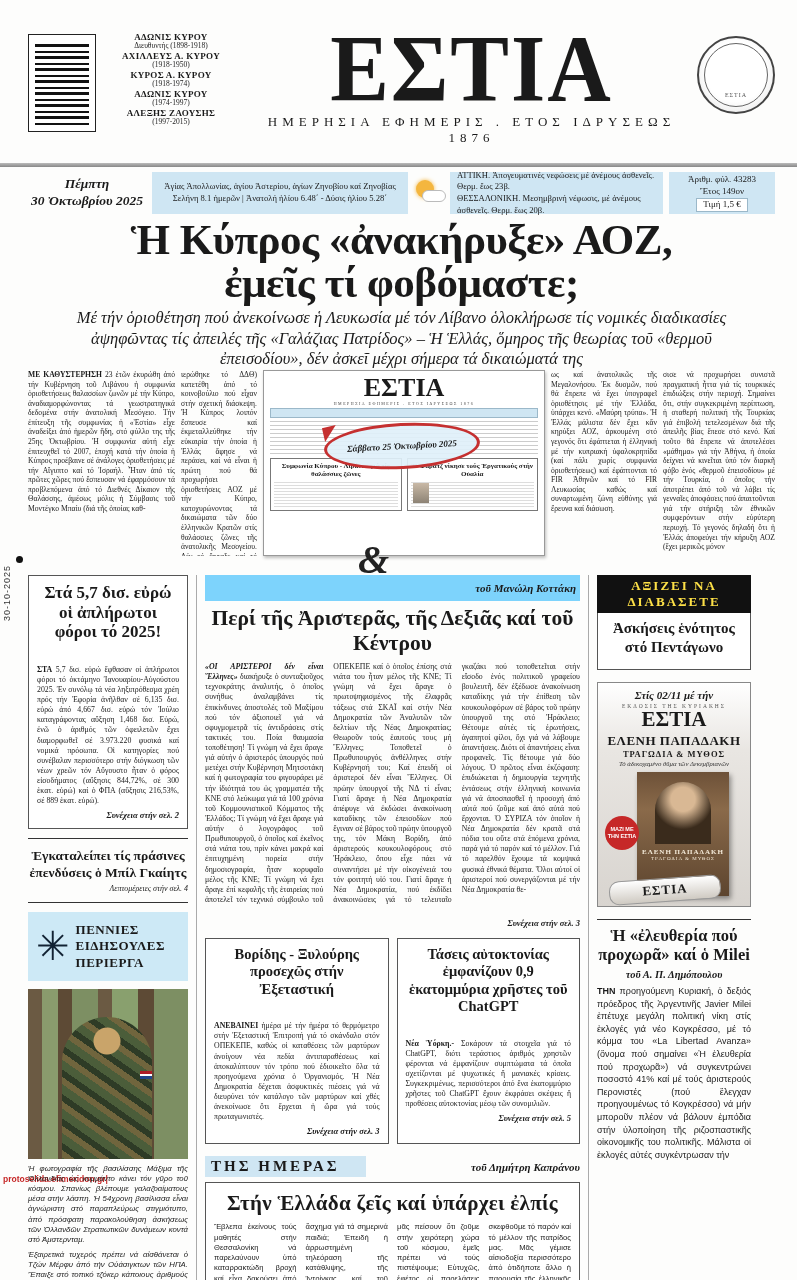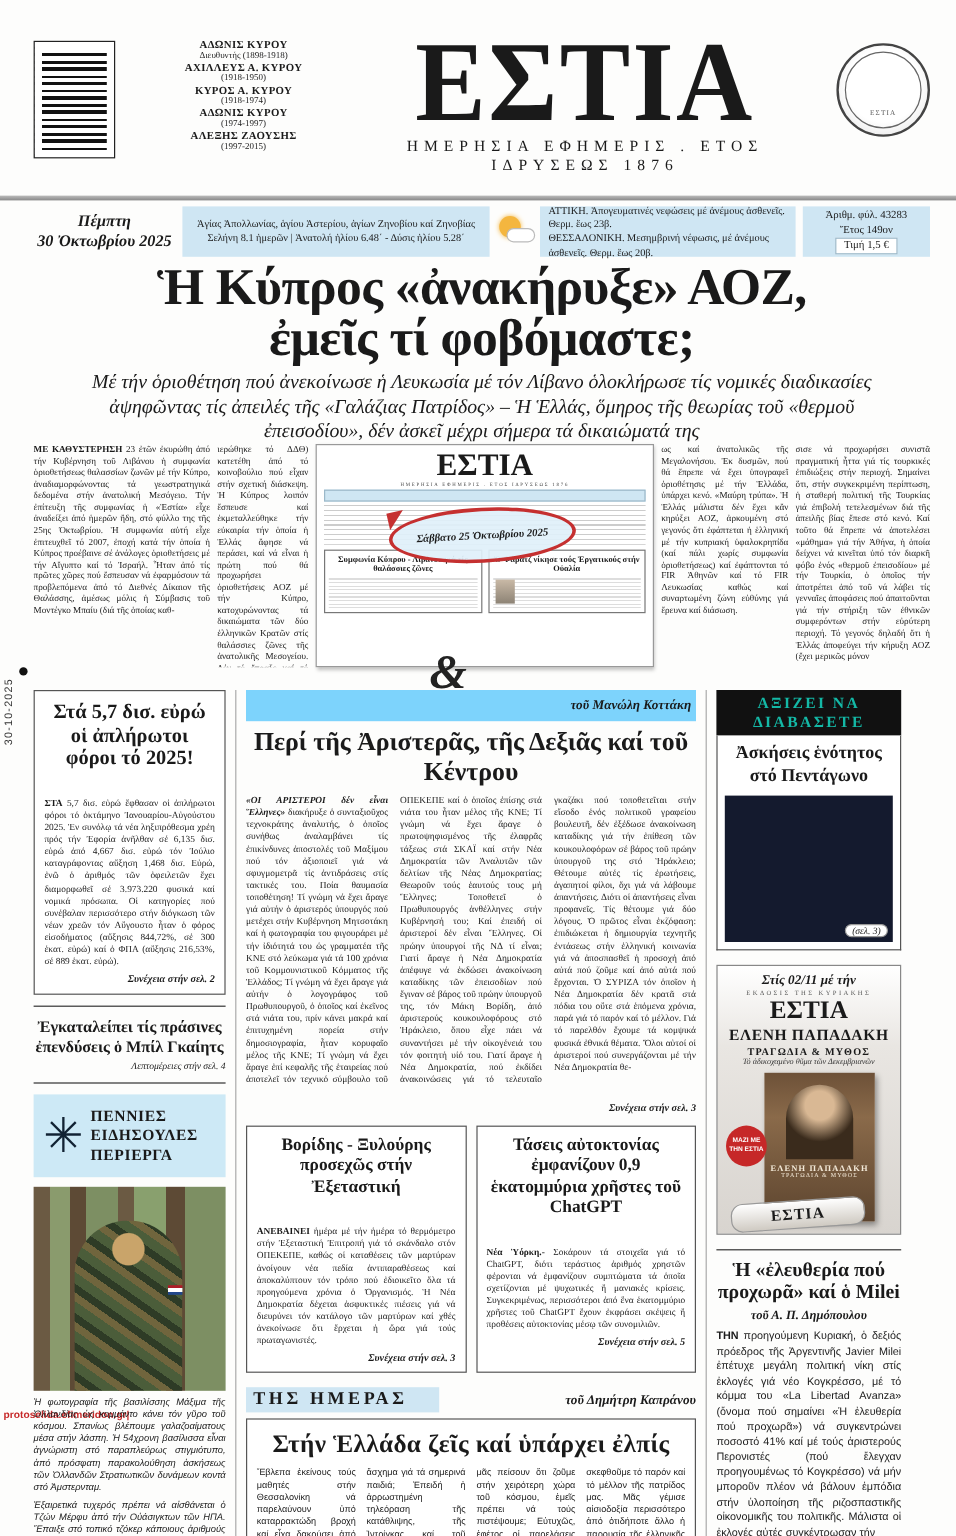--- a/index.html
+++ b/index.html
@@ -6,21 +6,21 @@
   body{width:797px;height:1280px;background:#f7f7f5;position:relative;overflow:hidden;
        font-family:"Liberation Serif",serif;color:#1a1a1a;-webkit-font-smoothing:antialiased;}
   .page{position:absolute;inset:0;background:#fdfdfc;}
   
   .edge-dot{position:absolute;left:16px;top:556px;width:7px;height:7px;border-radius:50%;background:#111;}
   .edge-date{position:absolute;left:2px;top:565px;font-size:9px;letter-spacing:1px;color:#333;
              transform:rotate(180deg);writing-mode:vertical-rl;font-family:"Liberation Sans",sans-serif;}
   .watermark{position:absolute;left:3px;top:1174px;font-size:8.5px;font-weight:bold;color:#c62828;
              font-family:"Liberation Sans",sans-serif;}
   
-  .masthead{position:absolute;left:28px;top:28px;width:747px;height:132px;display:flex;gap:32px;}
+  .masthead{position:absolute;left:28px;top:28px;width:747px;height:132px;display:flex;}
   .barcode{width:66px;height:96px;border:1px solid #222;margin-top:6px;
            background:repeating-linear-gradient(0deg,#111 0 3px,#fff 3px 6px,#111 6px 8px,#fff 8px 12px);
            box-shadow:inset 0 0 0 6px #fff;}
   .founders{width:150px;text-align:center;font-size:9px;line-height:1.15;padding-top:4px;}
   .founders .fname{font-weight:bold;letter-spacing:.3px;}
   .founders .fdates{font-size:7.5px;color:#222;}
   .logoblock{flex:1;text-align:center;}
   .biglogo{font-size:88px;font-weight:bold;letter-spacing:2px;line-height:.95;transform:scaleY(1.08);}
   .logosub{font-size:13px;letter-spacing:5px;margin-top:2px;}
   .emblem{width:74px;height:74px;border-radius:50%;border:2px solid #444;margin-top:8px;position:relative;
@@ -102,21 +102,21 @@
   .midboxes .box{flex:1;min-height:128px;display:flex;flex-direction:column;}
   .mb-head{font-size:14.5px;font-weight:bold;text-align:center;line-height:1.2;}
   .tishead-bar{display:flex;align-items:center;margin-top:12px;}
   .tislabel{background:#cfe6f3;font-weight:bold;font-size:15px;letter-spacing:3px;padding:2px 26px 2px 6px;}
   .tisby{margin-left:auto;font-style:italic;font-weight:bold;font-size:11px;}
   .tisbox{border:1px solid #555;margin-top:5px;padding:6px 8px;background:#fff;}
   .tis-head{font-size:21px;font-weight:bold;text-align:center;letter-spacing:.3px;margin:2px 0 6px;}
   .tis-cols{column-count:4;column-gap:9px;font-family:"Liberation Sans",sans-serif;
             font-size:7.6px;line-height:1.35;text-align:justify;height:124px;overflow:hidden;}
   
-  .worthbar{background:#111;color:#14b8a6;text-align:center;font-size:13px;letter-spacing:2px;padding:3px 0;font-weight:bold;}
+  .worthbar{background:#111;color:#fde047;text-align:center;font-size:13px;letter-spacing:2px;padding:3px 0;font-weight:bold;}
   .worthbox{border:1px solid #555;border-top:none;padding:6px 6px 6px;background:#fff;}
   .worth-head{font-size:15px;font-weight:bold;text-align:center;line-height:1.25;margin-bottom:6px;}
   .pentaphoto{height:122px;position:relative;background:
      radial-gradient(circle at 30% 38%,#3c4a66 0 14px,rgba(0,0,0,0) 15px),
      radial-gradient(circle at 66% 36%,#4a5570 0 14px,rgba(0,0,0,0) 15px),
      radial-gradient(circle at 30% 75%,#20263a 0 30px,rgba(0,0,0,0) 31px),
      radial-gradient(circle at 68% 78%,#262c42 0 32px,rgba(0,0,0,0) 33px),
      linear-gradient(#0c1020,#1b2档 60%,#10152a);background-color:#141a2e;}
   .pagebadge{position:absolute;right:4px;bottom:4px;background:#fff;border:1px solid #999;border-radius:8px;
              font-style:italic;font-size:8px;padding:0 5px;}
@@ -305,23 +305,20 @@
         <div class="tis-head">Στήν Ἑλλάδα ζεῖς καί ὑπάρχει ἐλπίς</div>
         <div class="tis-cols">Ἔβλεπα ἐκείνους τούς μαθητές στήν Θεσσαλονίκη νά παρελαύνουν ὑπό καταρρακτώδη βροχή καί εἶχα δακρύσει ἀπό συγκίνηση. Καμάρια μου! Ποιός, μωρέ, ὑπολογίζει τήν βροχή ὅταν ἀκολουθεῖ τήν σημαία; Καί ποιός θά τολμήσει νά ξαναμιλήσει ἄσχημα γιά τά σημερινά παιδιά; Ἐπειδή ἡ ἀρρωστημένη τηλεόραση τῆς κατάθλιψης, τῆς Ἰντρίγκας καί τοῦ κέρατου προβάλλει μόνο τήν βία μεταξύ ἀνηλίκων, σημαίνει ὅτι ὅλοι οἱ ἀνήλικοι εἶναι κάτι παρόμοιο; Ἐπειδή κάποιοι ἔχουν βαλθεῖ νά μᾶς πείσουν ὅτι ζοῦμε στήν χειρότερη χώρα τοῦ κόσμου, ἐμεῖς πρέπει νά τούς πιστέψουμε; Εὐτυχῶς, ἐφέτος οἱ παρελάσεις ἀπετέλεσαν μιά πρώτης τάξεως εὐκαιρία νά θυμηθοῦμε τό παρελθόν, νά τιμήσουμε ὅσους ἀγωνίσθηκαν γιά τήν ἐλευθερία καί νά σκεφθοῦμε τό παρόν καί τό μέλλον τῆς πατρίδος μας. Μᾶς γέμισε αἰσιοδοξία περισσότερο ἀπό ὁτιδήποτε ἄλλο ἡ παρουσία τῆς ἑλληνικῆς νεολαίας. Μέ τό βλέμμα στραμμένο στό μέλλον, τά νέα παιδιά ἔστειλαν τό δικό τους μήνυμα: Παρά τίς δυσκολίες καί τίς προκλήσεις τῆς ἐποχῆς,... ὑπάρχει ἐλπίς.</div>
 
       </div>
     </div>
 
     <div class="colR">
       <div class="worthbar">ΑΞΙΖΕΙ ΝΑ ΔΙΑΒΑΣΕΤΕ</div>
       <div class="worthbox">
         <div class="worth-head">Ἀσκήσεις ἑνότητος στό Πεντάγωνο</div>
-        <div class="pentaphoto">
-          <span class="pagebadge">(σελ. 3)</span>
-        </div>
       </div>
 
       <div class="promo">
         <div class="promo-when">Στίς 02/11 μέ τήν</div>
         <div class="promo-ed">ΕΚΔΟΣΙΣ ΤΗΣ ΚΥΡΙΑΚΗΣ</div>
         <div class="promo-logo">ΕΣΤΙΑ</div>
         <div class="promo-name">ΕΛΕΝΗ ΠΑΠΑΔΑΚΗ</div>
         <div class="promo-sub">ΤΡΑΓΩΔΙΑ &amp; ΜΥΘΟΣ</div>
         <div class="promo-tag">Τό ἀδικοχαμένο θῦμα τῶν Δεκεμβριανῶν</div>
         <div class="bookwrap">

